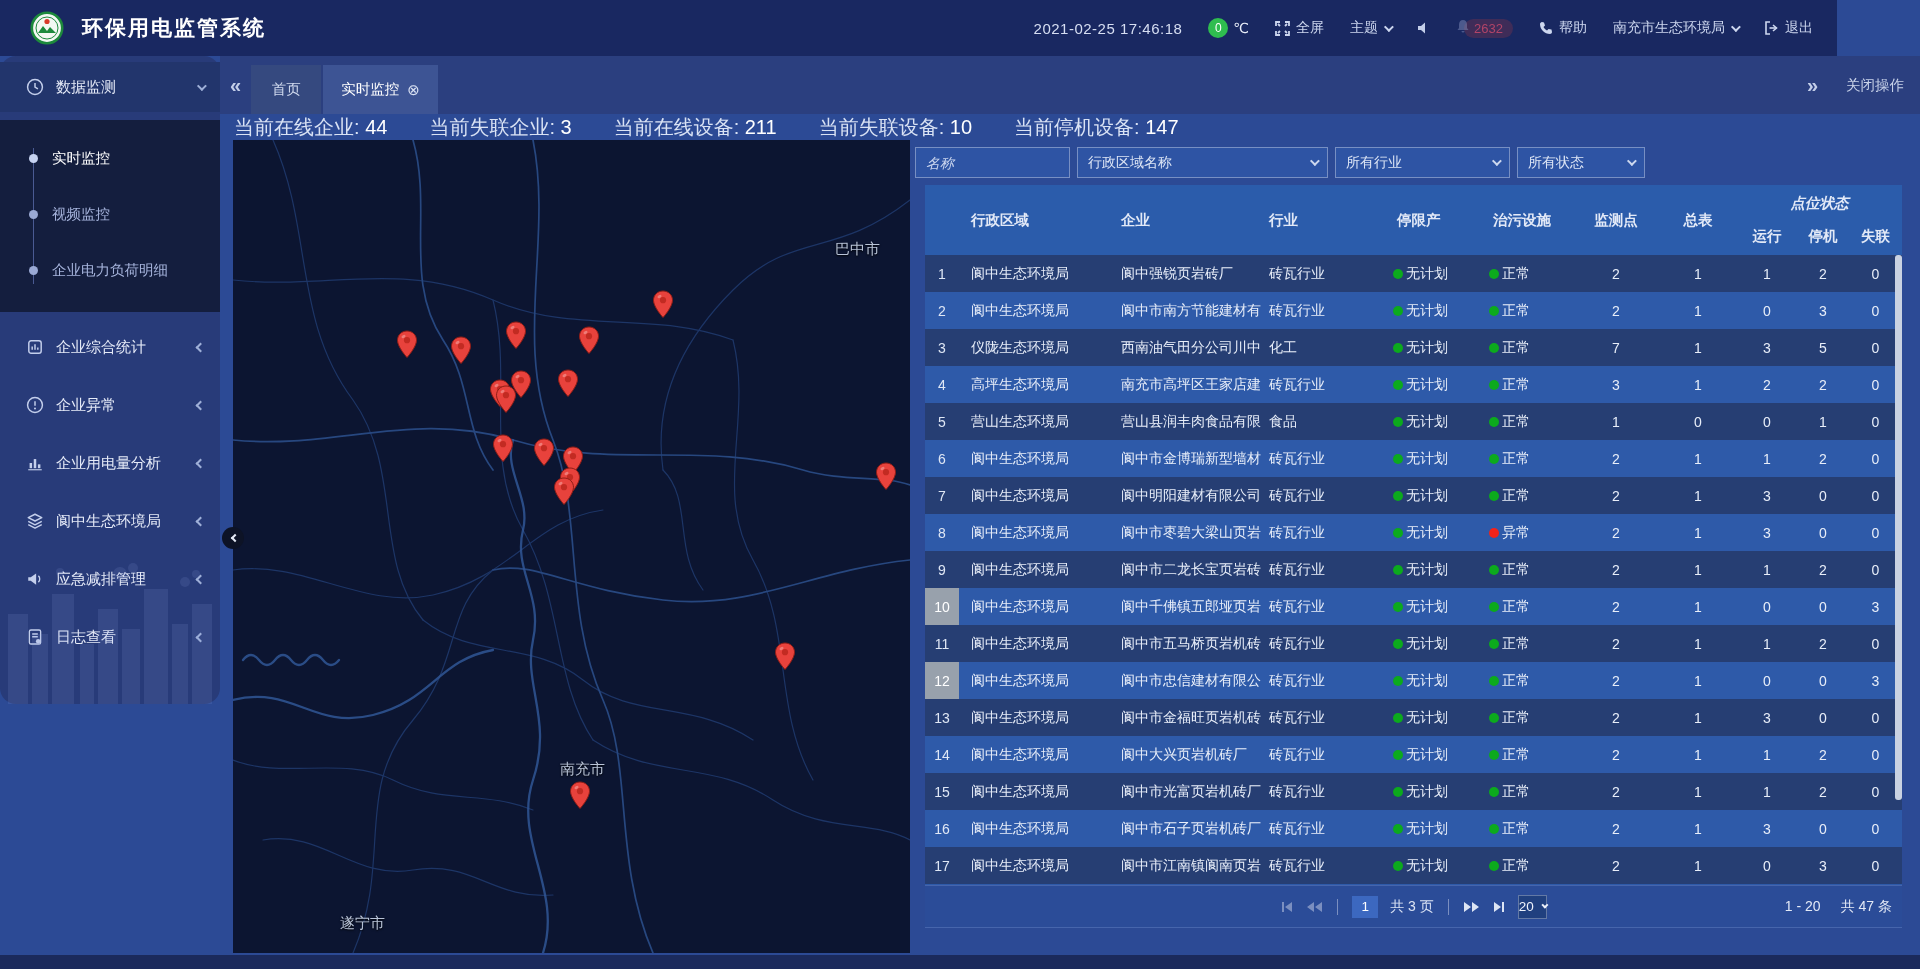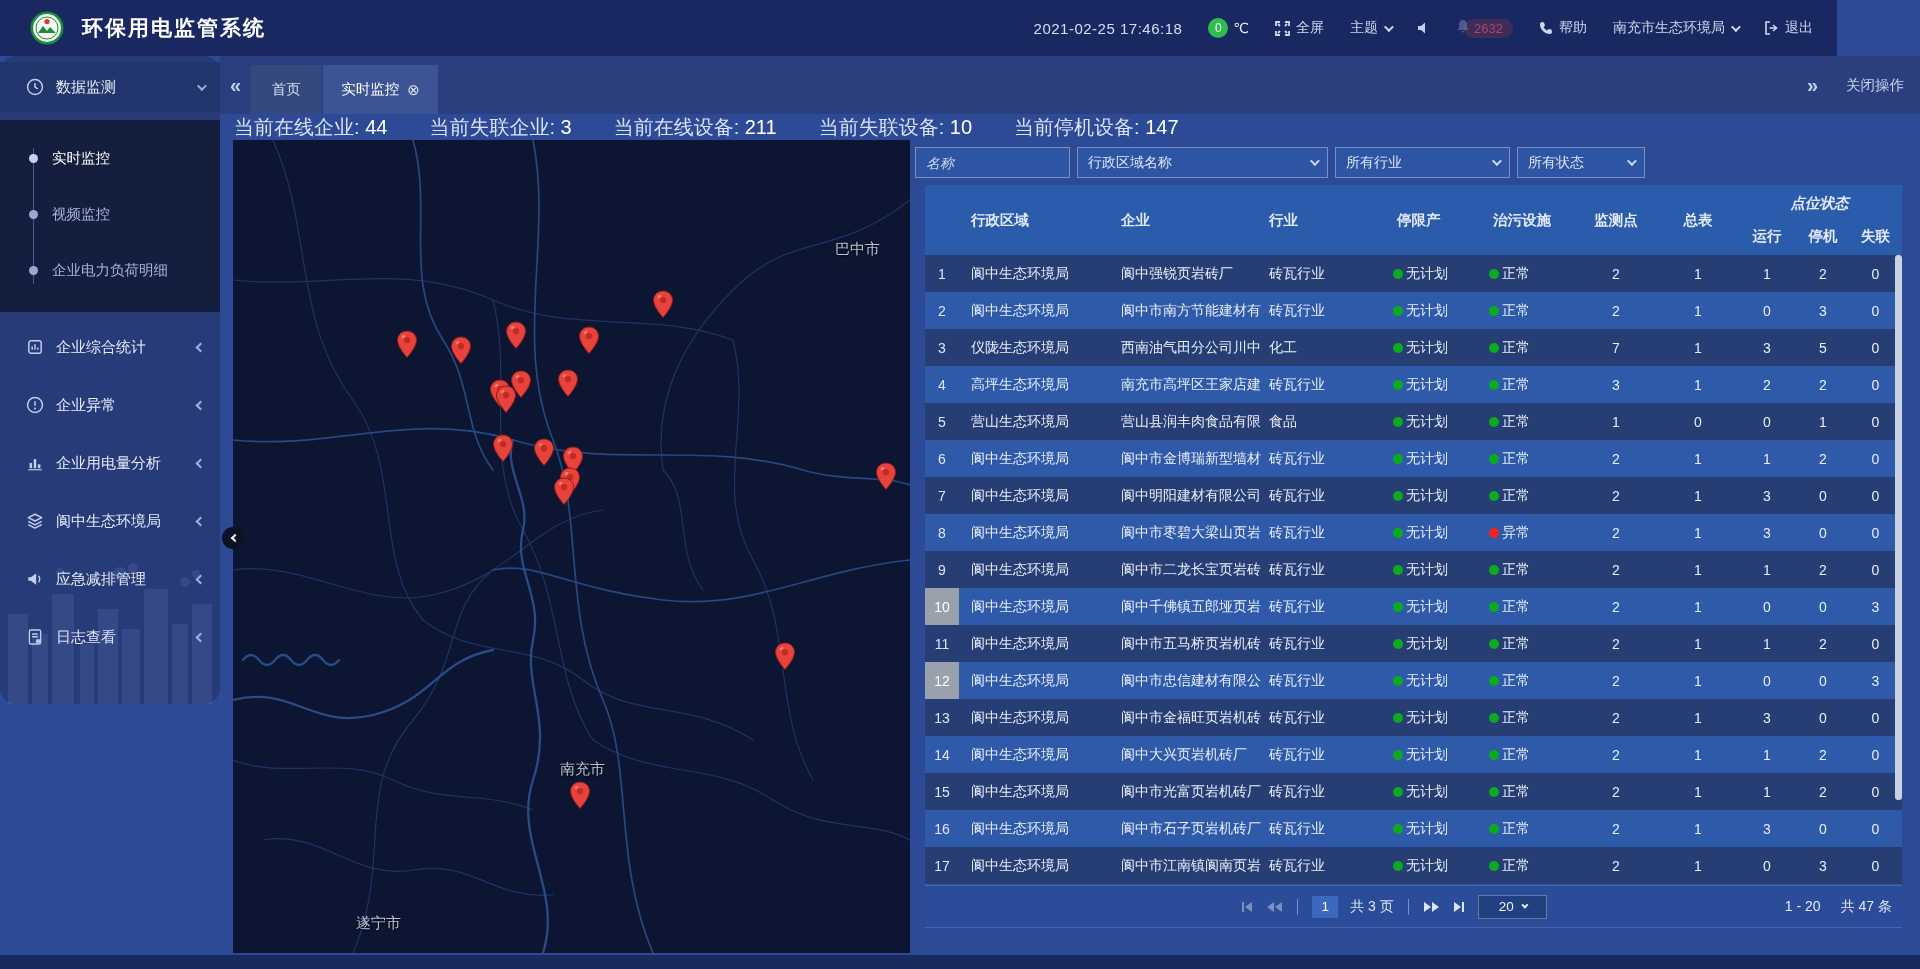--- a/index.html
+++ b/index.html
@@ -121,21 +121,21 @@
   
   .pager { position:absolute; left:0; top:700px; width:977px; height:43px; display:flex;
     align-items:center; background:#2b4c98; border-top:1px solid rgba(120,150,210,.35);
     border-bottom:1px solid rgba(120,150,210,.35); color:#dbe3f4; font-size:14px; }
   .pg-controls { margin-left:auto; display:flex; align-items:center; gap:12px; }
   .pg-btn { display:flex; align-items:center; cursor:pointer; }
   .pg-sep { width:1px; height:16px; background:#7b8fc0; margin:0 2px; }
   .pg-current { min-width:26px; height:22px; background:#3c68c0; color:#fff; display:flex;
     align-items:center; justify-content:center; font-size:13.5px; cursor:text; }
   .pg-size { height:24px; background:#20407f; border:1px solid rgba(255,255,255,.3); display:flex;
-    align-items:center; gap:7px; padding:0 20px; cursor:pointer; font-size:13.5px; color:#eef2fb; }
+    align-items:center; gap:7px; padding:0 0; cursor:pointer; font-size:13.5px; color:#eef2fb; }
   .pg-size .chev { width:5px; height:5px; }
   .pg-range { margin-left:238px; margin-right:10px; display:flex; gap:20px; color:#e3e9f6; }
 
   .footer-strip { position:absolute; left:0; top:955px; width:1920px; height:14px; background:#1b2a5c; z-index:40; }
 </style>
 </head>
 <body>
 
 <div class="stage">
 
@@ -371,21 +371,21 @@
         </g>
         <g fill="none" stroke="#305695" stroke-width="2.3" opacity="0.85" stroke-linecap="round">
           <path d="M310 813 C330 750 280 700 300 640 C320 580 290 545 300 500 C310 455 280 430 290 390 C298 358 270 330 280 300"></path>
           <path d="M0 560 C60 545 80 590 140 575 C200 560 205 520 260 510"></path>
           <path d="M10 520 q8 -10 16 0 t16 0 t16 0 t16 0 t16 0 t16 0"></path>
         </g>
       </svg>
       <div>
           <div class="city-label" style="left: 602px; top: 100px;">巴中市</div>
           <div class="city-label" style="left: 327px; top: 620px;">南充市</div>
-          <div class="city-label" style="left: 107px; top: 774px; margin-left: 16px;">遂宁市</div>
+          <div class="city-label" style="left: 107px; top: 774px;">遂宁市</div>
         </div>
       <div>
           <div class="pin" style="left: 163px; top: 190px;"><svg width="22" height="29" viewBox="0 0 22 29">
               <path d="M11 1C5.6 1 1.5 5 1.5 10.3c0 6.9 9.5 17.2 9.5 17.2s9.5-10.3 9.5-17.2C20.5 5 16.4 1 11 1z" fill="#e8423c" stroke="#8f1d16" stroke-width="1"></path>
               <circle cx="11" cy="10.2" r="3.1" fill="#c22b22"></circle>
               <ellipse cx="7.5" cy="6.5" rx="2.2" ry="1.4" fill="rgba(255,255,255,0.3)" transform="rotate(-30 7.5 6.5)"></ellipse>
             </svg></div>
           <div class="pin" style="left: 217px; top: 196px;"><svg width="22" height="29" viewBox="0 0 22 29">
               <path d="M11 1C5.6 1 1.5 5 1.5 10.3c0 6.9 9.5 17.2 9.5 17.2s9.5-10.3 9.5-17.2C20.5 5 16.4 1 11 1z" fill="#e8423c" stroke="#8f1d16" stroke-width="1"></path>
               <circle cx="11" cy="10.2" r="3.1" fill="#c22b22"></circle>

